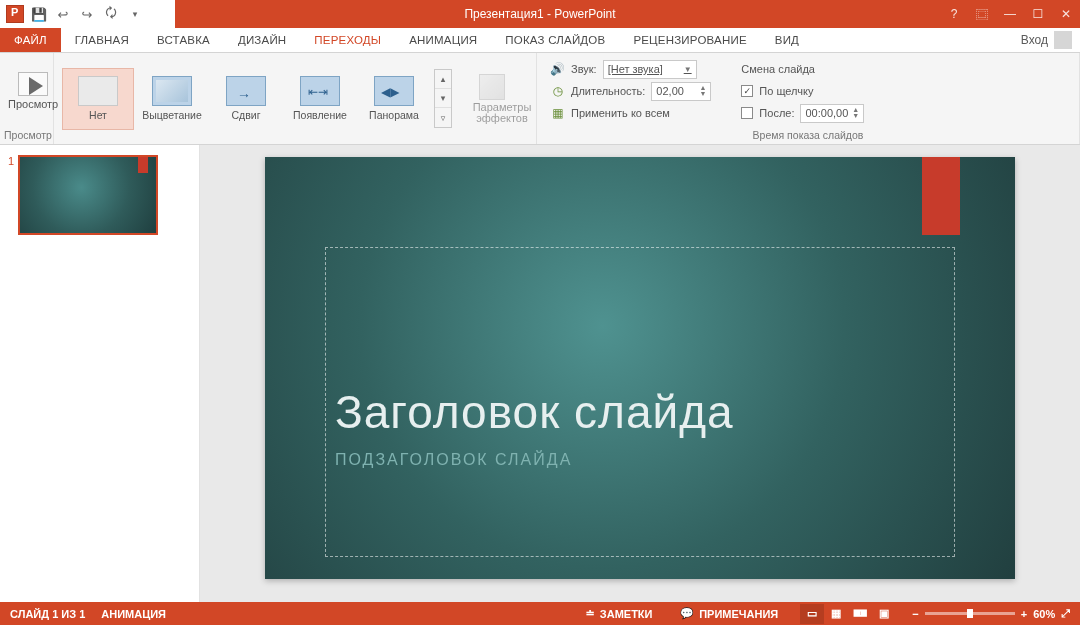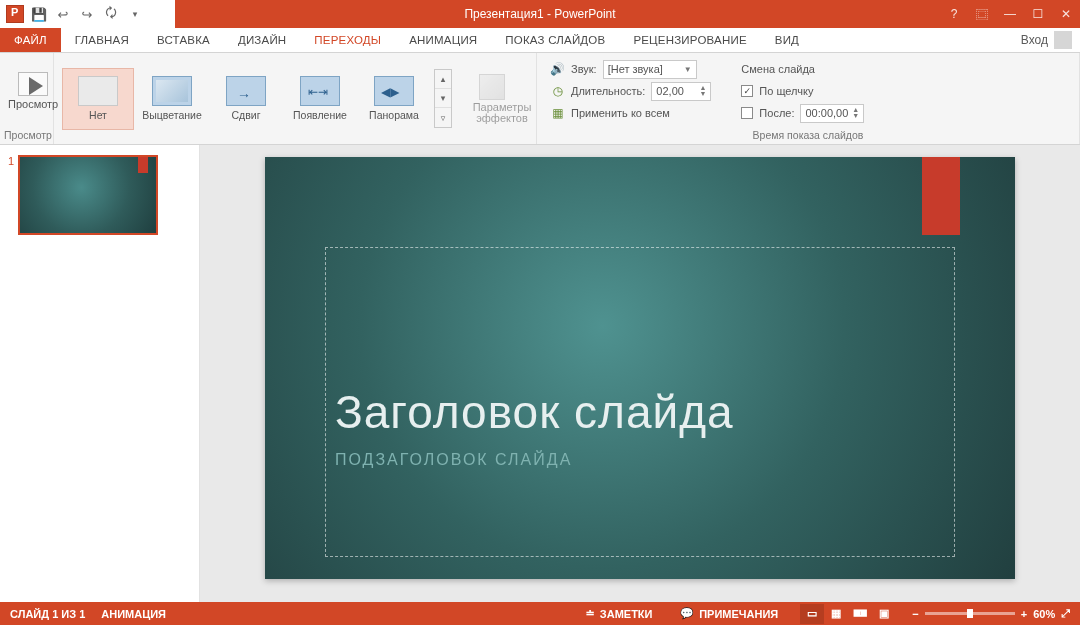--- a/index.html
+++ b/index.html
@@ -169,21 +169,21 @@
       </div>
     </div>
   </div>
 
   <div class="group" style="flex:1;">
     <div class="group-body" style="gap:18px;">
       <div class="smallstack">
         <div class="row">
           <span class="ic">🔊</span>
           <span>Звук:</span>
-          <div class="numbox" style="min-width:94px;">
+          <div class="numbox" style="min-width:94px;text-decoration:underline;">
             <span>[Нет звука]</span>
             <span style="font-size:8px;color:#777;">▼</span>
           </div>
         </div>
         <div class="row">
           <span class="ic">◷</span>
           <span>Длительность:</span>
           <div class="numbox">
             <span>02,00</span>
             <span class="spin">

